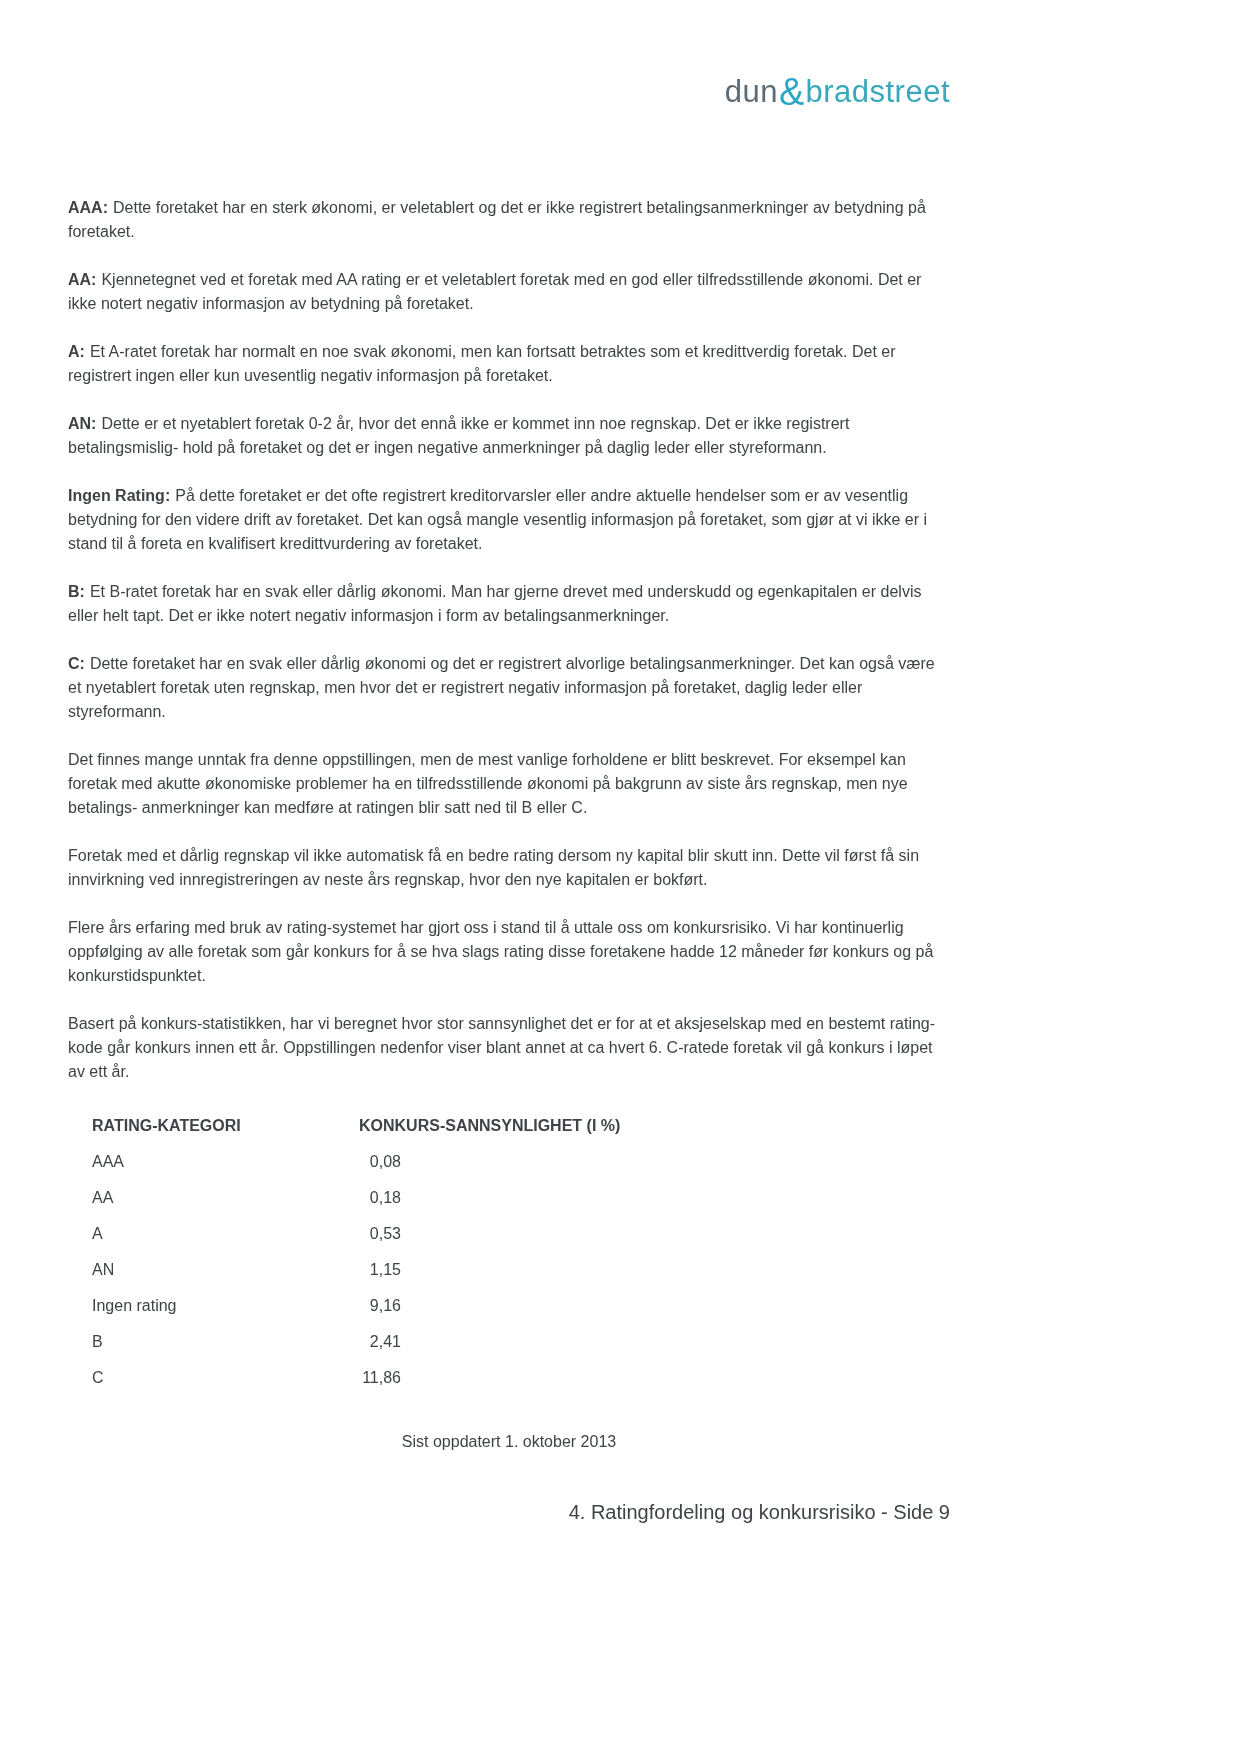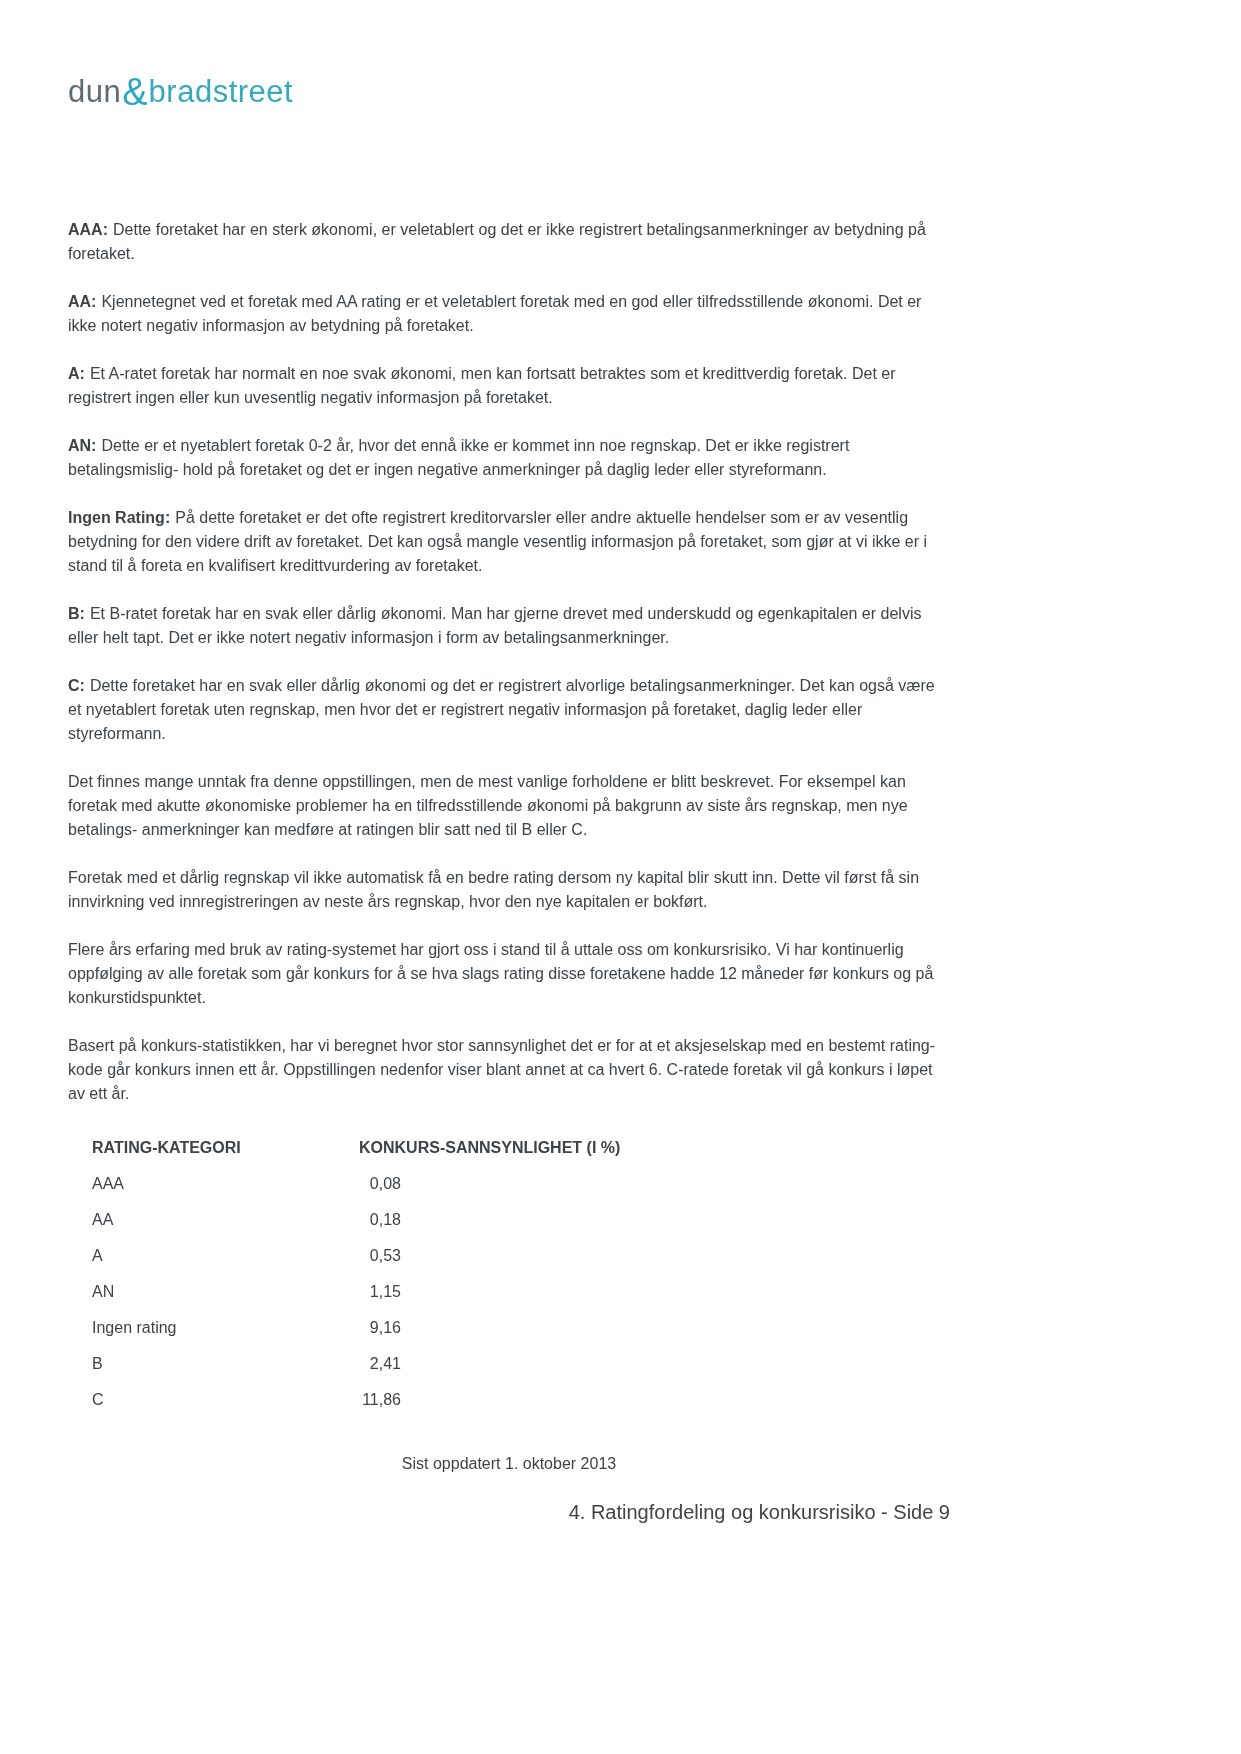--- a/index.html
+++ b/index.html
@@ -14,21 +14,21 @@
     background:#ffffff;
     overflow:hidden;
   }
 
   
   .logo-row {
     position:absolute;
     top:68px;
     left:68px;
     width:882px;
-    text-align:left;
+    text-align:right;
     white-space:nowrap;
   }
   .logo-dun {
     font-size:31px;
     color:#5d6b74;
     letter-spacing:0.5px;
   }
   .logo-amp {
     font-size:38px;
     color:#2ba6c5;
@@ -39,21 +39,21 @@
   }
   .logo-bradstreet {
     font-size:31px;
     color:#38a9ba;
     letter-spacing:0.5px;
   }
 
   
   .content {
     position:absolute;
-    top:218px;
+    top:196px;
     left:68px;
     width:882px;
     color:#3f4347;
     font-size:16px;
     line-height:24px;
   }
   .para { margin:0 0 24px 0; }
   .lead { font-weight:bold; margin-right:5px; }
 
   .section-heading {

